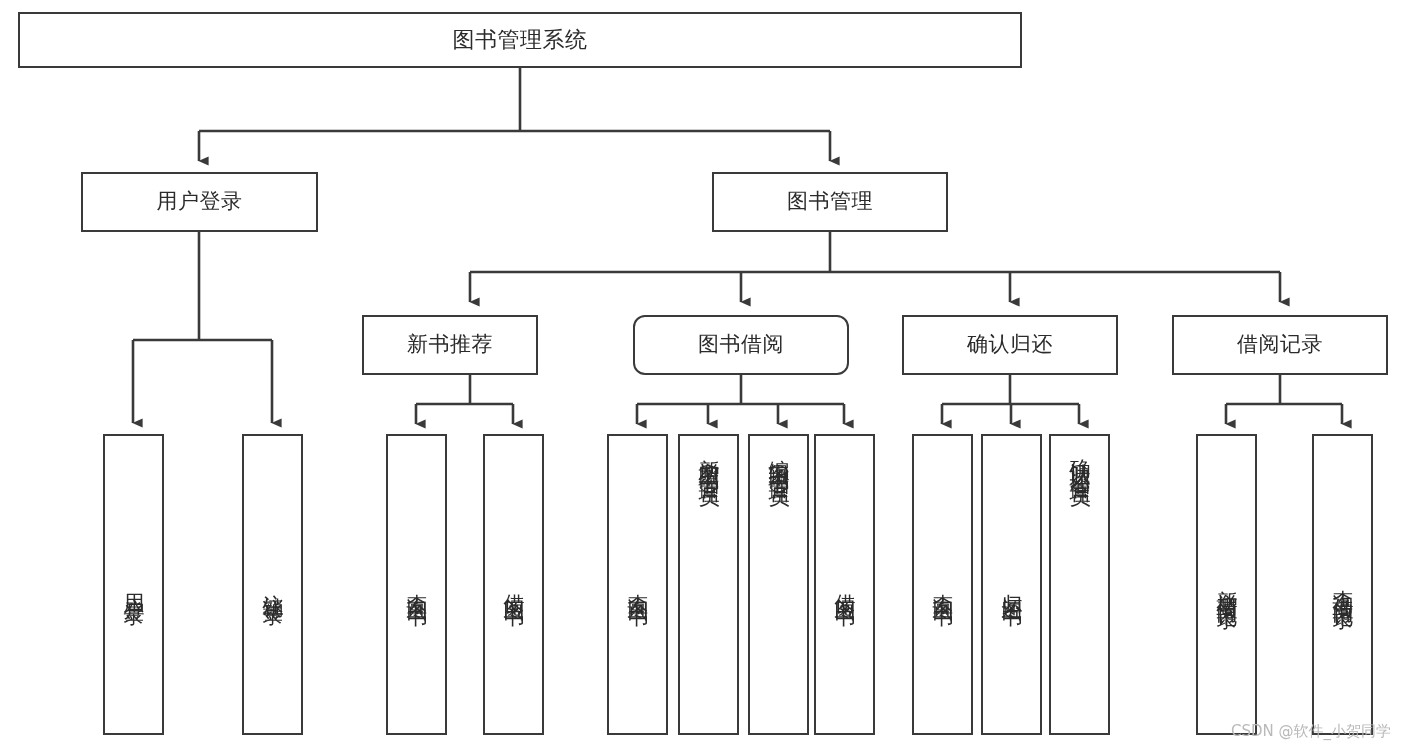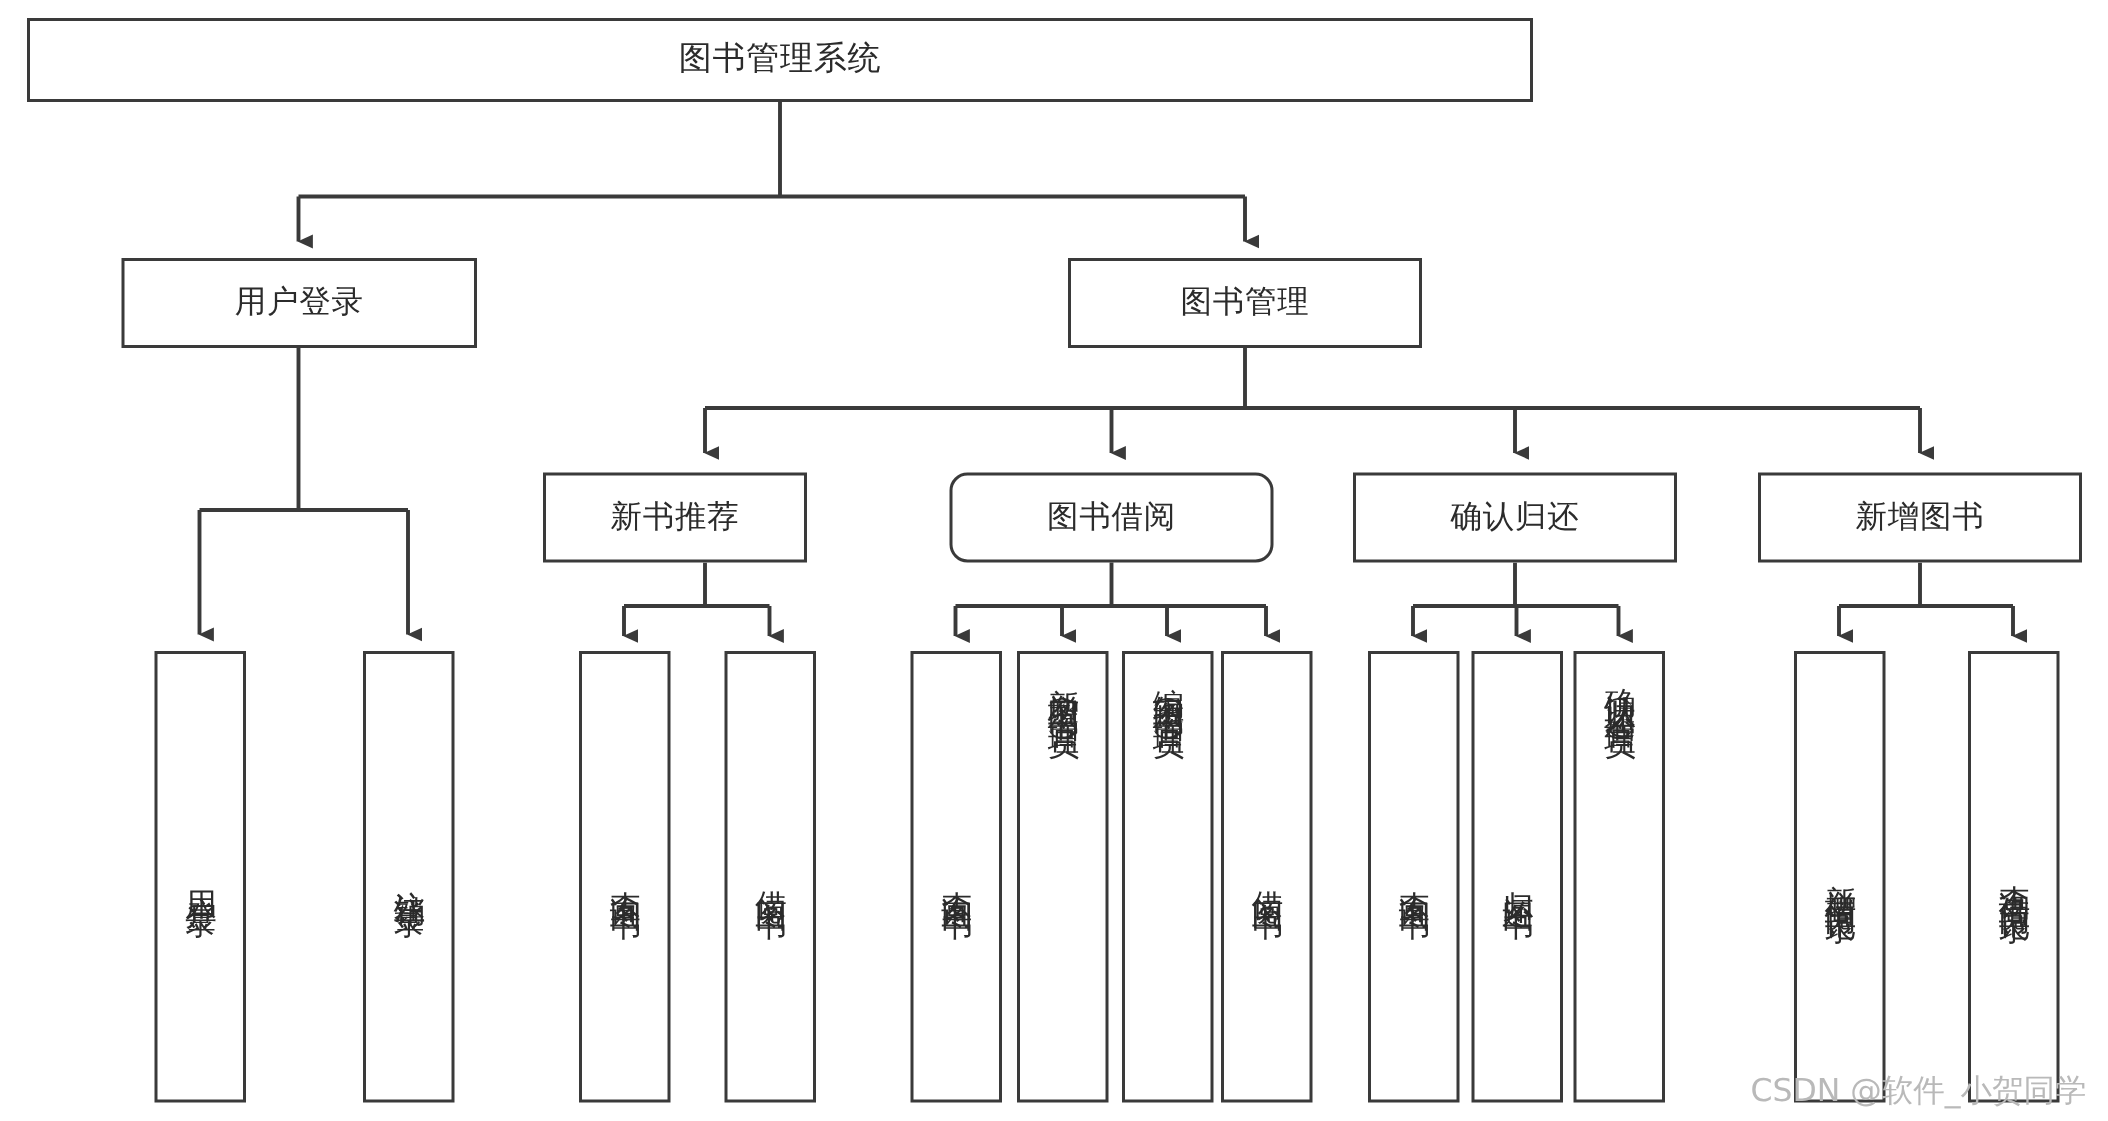--- a/index.html
+++ b/index.html
@@ -62,21 +62,21 @@
   }
   
   .node.v.short{
     align-items:center;
     padding-top:0;
   }
   .watermark{
     position:absolute;
     right:14px;
     bottom:6px;
-    font-size:21px;
+    font-size:15px;
     color:#b9b9b9;
     z-index:3;
     white-space:nowrap;
     font-family:"DejaVu Sans","Liberation Sans",sans-serif;
   }
 </style>
 </head>
 <body>
 
 <div id="canvas">
@@ -153,21 +153,21 @@
 
   <div class="node h" style="left:633px; top:315px; width:216px; height:60px;border-radius:12px;">
     <span class="label">图书借阅</span>
   </div>
 
   <div class="node h" style="left:902px; top:315px; width:216px; height:60px;">
     <span class="label">确认归还</span>
   </div>
 
   <div class="node h" style="left:1172px; top:315px; width:216px; height:60px;">
-    <span class="label">新增图书</span>
+    <span class="label">借阅记录</span>
   </div>
 
   <div class="node v short" style="left:103px; top:434px; width:61px; height:301px;">
     <span class="label">用户登录</span>
   </div>
 
   <div class="node v short" style="left:242px; top:434px; width:61px; height:301px;">
     <span class="label">注销登录</span>
   </div>
 

